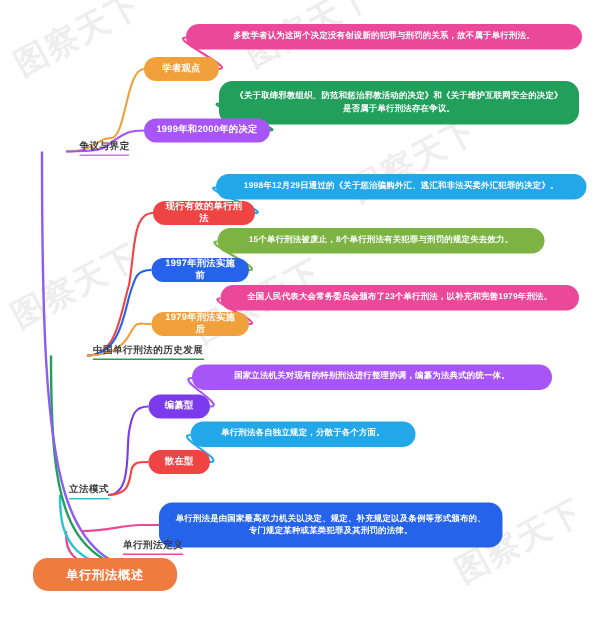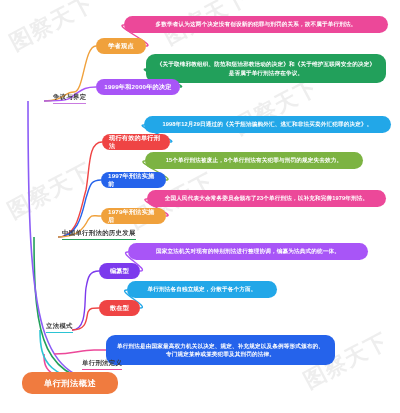--- a/index.html
+++ b/index.html
@@ -9,21 +9,21 @@
     font-family:"Liberation Sans","DejaVu Sans",sans-serif;
     overflow:hidden;position:relative;
   }
   #stage{position:absolute;left:0;top:0;width:400px;height:413px;}
   svg.wires{position:absolute;left:0;top:0;width:400px;height:413px;pointer-events:none;}
 
   .wm{position:absolute;color:rgba(120,120,120,.13);font-size:22px;font-weight:bold;
       transform:rotate(-28deg);white-space:nowrap;letter-spacing:1px;user-select:none;}
 
   .node{position:absolute;box-sizing:border-box;color:#fff;font-weight:bold;
-        display:flex;align-items:center;justify-content:center;text-align:left;}
+        display:flex;align-items:center;justify-content:center;text-align:center;}
   .pill{border-radius:9px;padding:3px 7px;font-size:6.2px;line-height:1.25;letter-spacing:.2px;}
   .leaf{border-radius:9px;padding:4px 9px;font-size:5.6px;line-height:1.5;letter-spacing:.15px;
         text-align:center;}
   .root{border-radius:10px;padding:6px 10px;font-size:8.2px;letter-spacing:.5px;}
 
   .branch-label{position:absolute;color:#3a3a3a;font-size:6.4px;font-weight:bold;
         letter-spacing:.3px;white-space:nowrap;background:transparent;}
   .branch-label .rule{display:block;height:1px;margin-top:1px;width:100%;}
 </style>
 </head>

